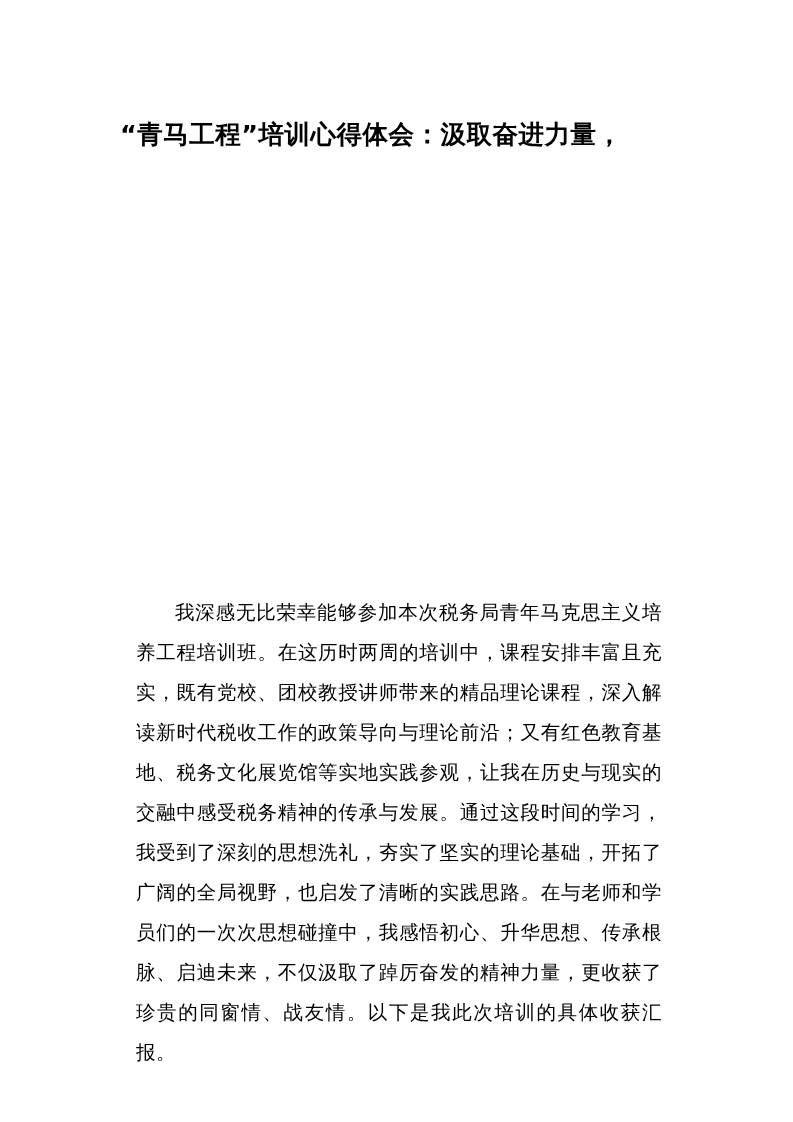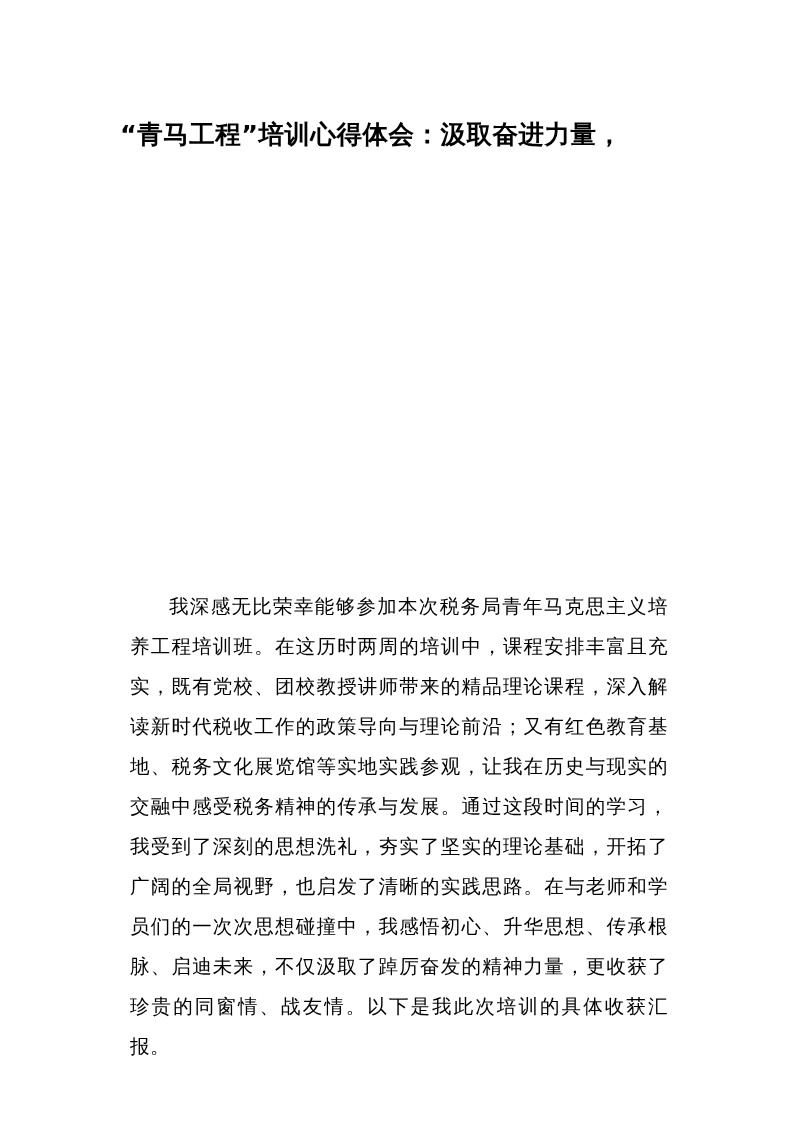--- a/index.html
+++ b/index.html
@@ -43,21 +43,21 @@
     top: 575px;
     width: 562px;
   }
   .body-paragraph {
     font-family: "Liberation Serif", "DejaVu Serif", serif;
     font-size: 19.5px;
     line-height: 40px;
     text-align: justify;
     text-justify: inter-ideograph;
     text-indent: 2em;
-    margin: 12px;
+    margin: 18px;
     color: #000000;
     letter-spacing: 0.6px;
   }
 </style>
 </head>
 <body>
 
 <div class="page">
 
   <div class="title-block">

